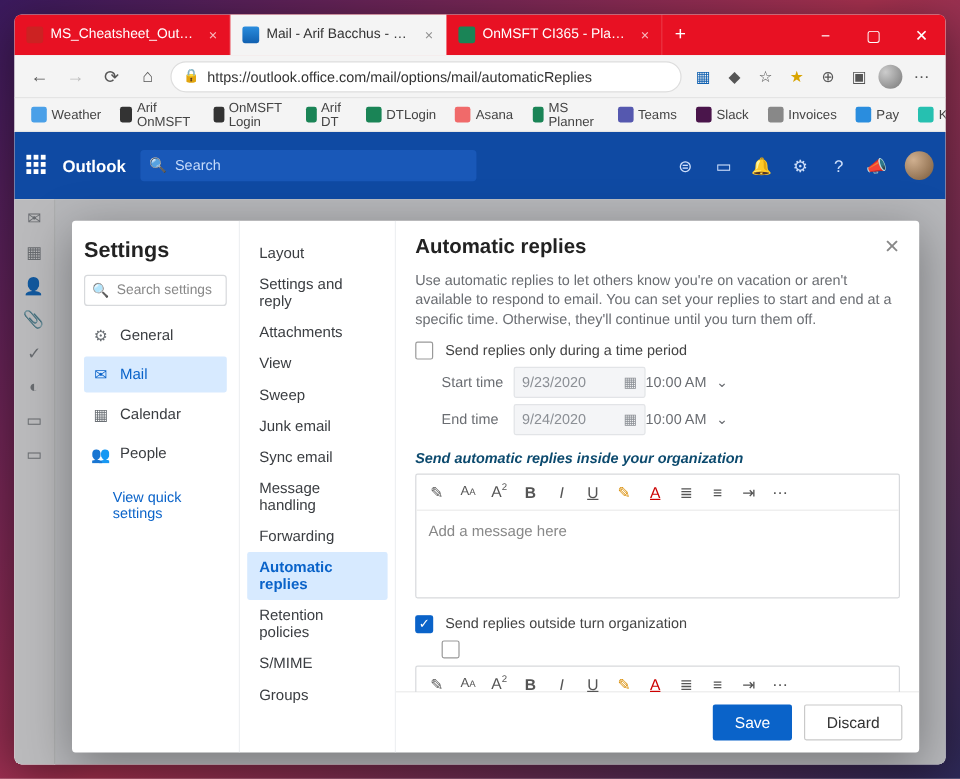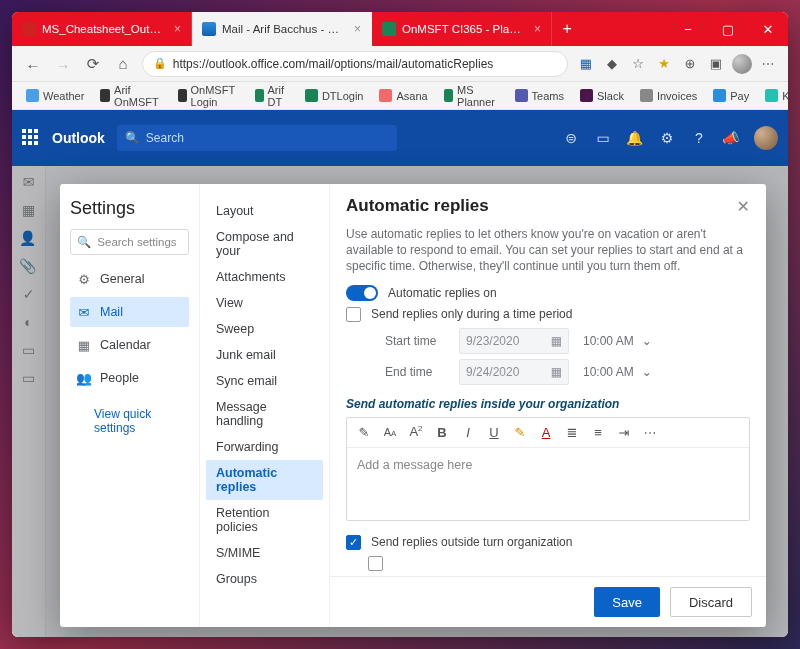--- a/index.html
+++ b/index.html
@@ -37,21 +37,21 @@
   .suite-right { margin-left:auto; display:flex; gap:14px; align-items:center;}
   .suite-right .sicon { width:18px; height:18px; display:flex; align-items:center; justify-content:center; font-size:14px; color:#cfe0fb;}
   .suite-avatar { width:24px; height:24px; border-radius:50%; background:radial-gradient(circle at 30% 30%,#d0b090,#7a5a3a);}
   
   .appbody { position:relative; flex:1; background:#f3f5f8;}
   .leftrail { position:absolute; left:0; top:0; bottom:0; width:34px; background:#f8f9fb; border-right:1px solid #e7e8ea; display:flex; flex-direction:column; align-items:center; padding-top:8px; gap:12px; color:#8b8f95; font-size:14px;}
   .dim-overlay { position:absolute; inset:0; background:rgba(0,0,0,.25);}
   
   .settings-panel { position:absolute; top:18px; left:48px; right:22px; bottom:10px; background:#fff; border-radius:3px; box-shadow:0 10px 40px rgba(0,0,0,.35); display:flex; overflow:hidden;}
   .col1 { width:140px; padding:14px 10px; border-right:1px solid #eef0f2;}
-  .col1 h1 { margin:0 0 10px 0; font-size:18px; font-weight:400; color:#222;}
+  .col1 h1 { margin:0 0 10px 0; font-size:18px; font-weight:700; color:#222;}
   .searchset { display:flex; align-items:center; gap:6px; border:1px solid #d7d9dc; border-radius:3px; height:26px; padding:0 6px; font-size:11.5px; color:#888;}
   .cat { display:flex; align-items:center; gap:8px; height:30px; padding:0 6px; font-size:12.5px; color:#3a3d41; border-radius:2px; margin-top:3px;}
   .cat .cico { width:16px; text-align:center; color:#6b7075; font-size:13px;}
   .cat.active { background:#d7eaff; color:#0a63c9;}
   .cat.active .cico { color:#0a63c9;}
   .quick { color:#0a63c9; font-size:12px; margin-top:14px; padding-left:24px; cursor:pointer;}
   .col2 { width:130px; padding:14px 6px; border-right:1px solid #eef0f2;}
   .sub { padding:6px 10px; font-size:12.5px; color:#3a3d41; border-radius:2px; cursor:pointer;}
   .sub.active { background:#d7eaff; color:#0a63c9; font-weight:600;}
   .col3 { flex:1; display:flex; flex-direction:column; min-width:0;}
@@ -59,21 +59,21 @@
   .col3-head h2 { margin:0; font-size:17px; font-weight:600; color:#222;}
   .closebtn { margin-left:auto; color:#888; font-size:16px; cursor:pointer;}
   .col3-body { flex:1; overflow:auto; padding:4px 16px 8px 16px; font-size:12px; color:#444;}
   .desc { color:#6a6d72; line-height:1.35; margin-bottom:10px;}
   .row { display:flex; align-items:center; gap:10px; margin:6px 0;}
   .toggle { width:32px; height:16px; border-radius:10px; background:#0a63c9; position:relative;}
   .toggle::after { content:""; position:absolute; right:2px; top:2px; width:12px; height:12px; border-radius:50%; background:#fff;}
   .chk { width:15px; height:15px; border:1px solid #999; border-radius:2px; display:inline-flex; align-items:center; justify-content:center; font-size:11px; color:#fff;}
   .chk.checked { background:#0a63c9; border-color:#0a63c9;}
   .timegrid { margin:4px 0 12px 22px;}
-  .trow { display:flex; align-items:center; gap:14px; margin:5px 17px;}
+  .trow { display:flex; align-items:center; margin:5px 0;}
   .tlabel { width:60px; color:#6a6d72; font-size:12px;}
   .dinput { width:110px; height:26px; background:#f4f5f7; border:1px solid #e2e4e7; border-radius:2px; display:flex; align-items:center; justify-content:space-between; padding:0 6px; color:#8b8f95; font-size:12px;}
   .tpick { display:flex; align-items:center; gap:8px; color:#6a6d72; font-size:12px;}
   .section-h { font-weight:600; color:#0c4a6e; margin:10px 0 6px 0;font-style:italic;}
   .editor { border:1px solid #d7d9dc; border-radius:2px; margin:6px 0 14px 0;}
   .toolbar { height:30px; border-bottom:1px solid #ececec; display:flex; align-items:center; gap:12px; padding:0 10px; color:#555;}
   .toolbar .tb { font-size:13px; min-width:14px; text-align:center;}
   .toolbar .tb.bold { font-weight:700;}
   .toolbar .tb.italic { font-style:italic;}
   .toolbar .tb.under { text-decoration:underline;}
@@ -250,21 +250,21 @@
           </div>
         <div class="cat">
             <span class="cico">👥</span>
             <span>People</span>
           </div>
         <div class="quick">View quick settings</div>
       </div>
 
       <div class="col2">
         <div class="sub">Layout</div>
-        <div class="sub">Compose and your</div>
+        <div class="sub">Settings and reply</div>
         <div class="sub">Attachments</div>
         <div class="sub">View</div>
         <div class="sub">Sweep</div>
         <div class="sub">Junk email</div>
         <div class="sub">Sync email</div>
         <div class="sub">Message handling</div>
         <div class="sub">Forwarding</div>
         <div class="sub active">Automatic replies</div>
         <div class="sub">Retention policies</div>
         <div class="sub">S/MIME</div>
@@ -272,24 +272,20 @@
       </div>
 
       <div class="col3">
         <div class="col3-head">
           <h2>Automatic replies</h2>
           <div class="closebtn">✕</div>
         </div>
         <div class="col3-body">
           <div class="desc">Use automatic replies to let others know you're on vacation or aren't available to respond to email. You can set your replies to start and end at a specific time. Otherwise, they'll continue until you turn them off.</div>
 
-          <div class="row">
-            <div class="toggle"></div>
-            <span>Automatic replies on</span>
-          </div>
 
           <div class="row">
             <span class="chk"></span>
             <span>Send replies only during a time period</span>
           </div>
 
           <div class="timegrid">
             <div class="trow">
               <div class="tlabel">Start time</div>
               <div class="dinput">

